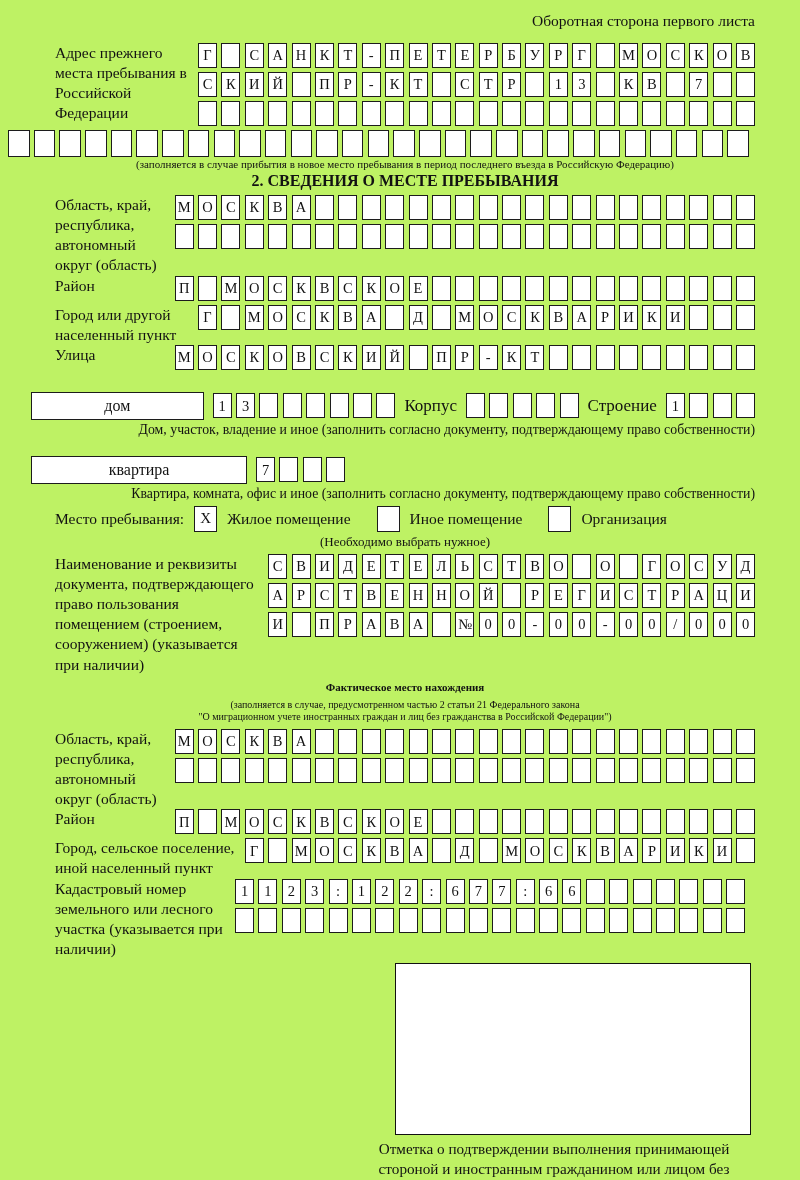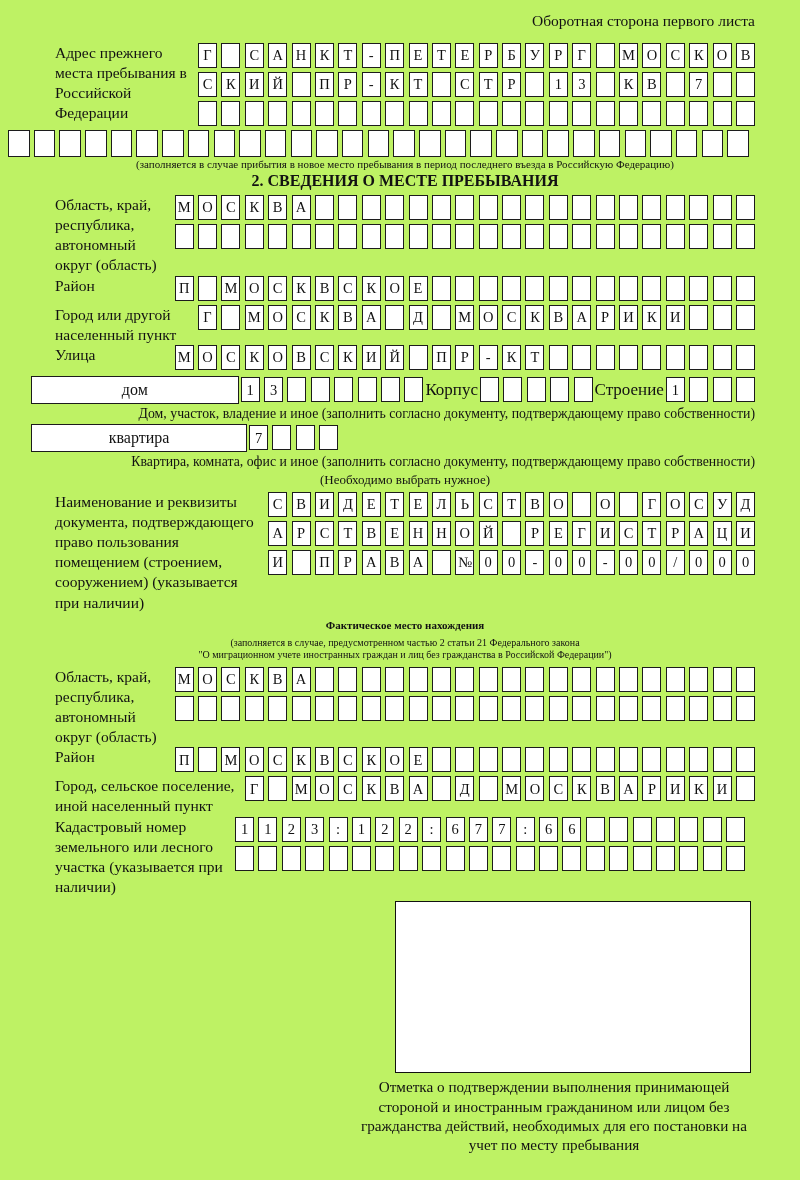--- a/index.html
+++ b/index.html
@@ -25,21 +25,21 @@
 
   .note { font-size:11px; text-align:center; margin-bottom:1px; }
   .sec-title { font-size:16px; font-weight:bold; text-align:center; margin:2px 0 5px 0; }
   .sub-title { font-size:11px; font-weight:bold; text-align:center; margin:6px 0 6px 0; }
   .note-sm { font-size:10px; text-align:center; line-height:1.25; }
 
   .region-label { max-width:120px; }
   .region3-label { max-width:180px; }
   .city3-label { max-width:195px; }
 
-  .house-row { display:flex; align-items:center; gap:2px; margin-left:-24px; margin-top:2px; margin-bottom:2px; }
+  .house-row { display:flex; align-items:center; gap:9px; margin-left:-24px; margin-top:18px; margin-bottom:2px; }
   .house-row .cells { margin-bottom:0; }
   .bigbox {
     border:1.7px solid #1c1c1c; height:28px;
     display:flex; align-items:center; justify-content:center;
     font-size:16px; background:#fff;
   }
   .house-box { flex:1; }
   .apt-box { width:216px; }
   .inline-label { font-size:17px; white-space:nowrap;text-align:right; }
   .note-left { font-size:13.8px; text-align:right; margin:1px 0 2px 0; }
@@ -377,20 +377,29 @@
     <span class="bigbox apt-box">квартира</span>
     <span class="cells">
         <span class="cell">7</span>
         <span class="cell"></span>
         <span class="cell"></span>
         <span class="cell"></span>
       </span>
   </div>
   <div class="note-left">Квартира, комната, офис и иное (заполнить согласно документу, подтверждающему право собственности)</div>
 
+  <div class="stay-row">
+    <span>Место пребывания:</span>
+    <span class="checkbox">X</span>
+    <span class="opt-label">Жилое помещение</span>
+    <span class="checkbox"></span>
+    <span class="opt-label">Иное помещение</span>
+    <span class="checkbox"></span>
+    <span class="opt-label">Организация</span>
+  </div>
   <div class="stay-note">(Необходимо выбрать нужное)</div>
 
   <div class="frow doc-block">
     <div class="flabel">Наименование и реквизиты документа, подтверждающего право пользования помещением (строением, сооружением) (указывается при наличии)</div>
     <div class="cellcol">
       <div class="cells">
           <span class="cell">С</span>
           <span class="cell">В</span>
           <span class="cell">И</span>
           <span class="cell">Д</span>

